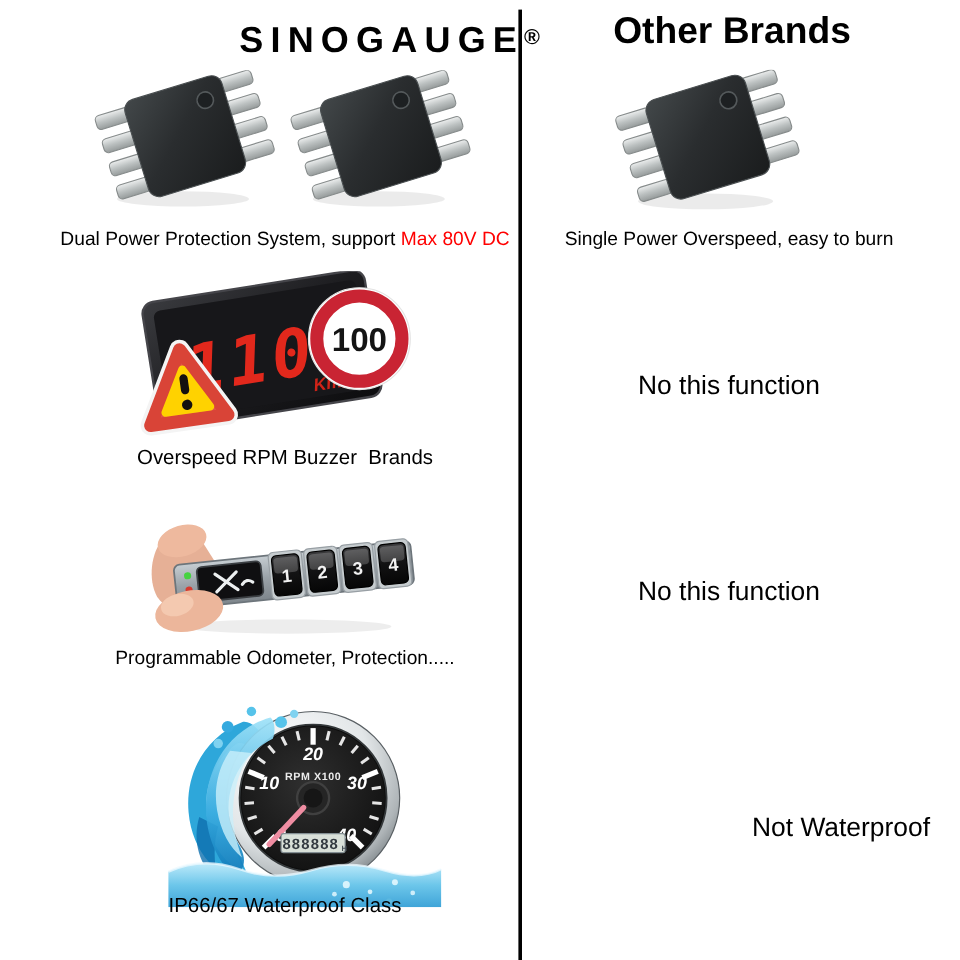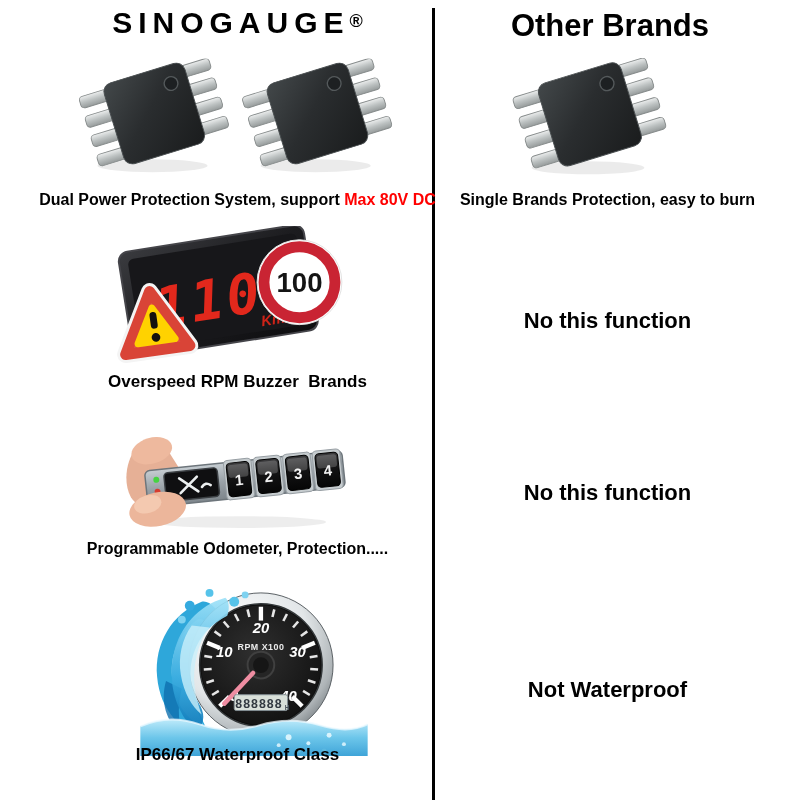--- a/index.html
+++ b/index.html
@@ -1,24 +1,24 @@
 <!DOCTYPE html>
 <html><head>
 <meta charset="utf-8">
 <style>
   html,body{margin:0;padding:0;background:#ffffff;}
   .page{position:relative;width:800px;height:800px;background:#ffffff;overflow:hidden;
         font-family:"Liberation Sans",sans-serif;color:#000;}
   .abs{position:absolute;}
   .divider{left:432px;top:8px;width:3px;height:792px;background:#000;}
-  .brand{left:25px;top:6px;width:425px;text-align:center;font-size:30px;font-weight:bold;
+  .brand{left:25px;top:17px;width:425px;text-align:right;font-size:30px;font-weight:bold;
          letter-spacing:6px;white-space:nowrap;}
   .brand sup{font-size:0.60em;letter-spacing:0;vertical-align:0.35em;}
   .other-title{left:440px;top:8px;width:340px;text-align:center;font-size:31px;font-weight:bold;}
-  .caption{font-weight:bold;text-align:center;white-space:pre;font-size:16px;line-height:22px;}
+  .caption{font-weight:normal;text-align:center;white-space:pre;font-size:16px;line-height:22px;}
   .cap-left{left:10px;width:455px;}
   .cap-right{left:440px;width:335px;}
   .cap-big{font-size:22px;}
   .red{color:#ff0000;}
   svg{display:block;}
   svg text{font-family:"Liberation Sans",sans-serif;}
   .seg{font-family:"DejaVu Sans Mono",monospace;font-style:italic;font-weight:bold;}
 </style>
 </head>
 <body>
@@ -104,21 +104,21 @@
       <use href="#chip" x="178" y="0" width="180" height="130"></use>
     </svg>
   </div>
   <div class="abs" style="left:502px;top:58px;">
     <svg width="172" height="122" viewBox="0 0 180 130">
       <use href="#chip" x="0" y="0" width="180" height="130"></use>
     </svg>
   </div>
 
   <div class="abs caption cap-left" style="top:189px;"><span>Dual Power Protection System, support </span><span class="red">Max 80V DC</span></div>
-  <div class="abs caption cap-right" style="top:189px;">Single Brands Protection, easy to burn</div>
+  <div class="abs caption cap-right" style="top:189px;">Single Power Overspeed, easy to burn</div>
 
   <div class="abs" style="left:105px;top:226px;">
     <svg width="242" height="145" viewBox="0 0 245 147">
       <g transform="rotate(-9 115 68)">
         <rect x="20" y="12" width="190" height="108" rx="10" fill="url(#dispGrad)" stroke="#45454a" stroke-width="2"></rect>
         <rect x="29" y="20" width="173" height="93" rx="6" fill="#17171a"></rect>
         <text class="seg" x="104" y="93" font-size="56" letter-spacing="3" fill="#e2281c" text-anchor="middle">110</text>
         <text x="172" y="108" font-size="15" font-weight="bold" font-style="italic" fill="#cf2318" text-anchor="middle">Km/h</text>
       </g>
       <g transform="translate(197,57)">
@@ -285,15 +285,15 @@
         <circle cx="170" cy="159" r="2" fill="#eafaff" opacity="0.85"></circle>
         <circle cx="191" cy="151" r="2.5" fill="#eafaff" opacity="0.85"></circle>
         <circle cx="206" cy="160" r="2" fill="#eafaff" opacity="0.8"></circle>
         <circle cx="140" cy="161" r="2" fill="#eafaff" opacity="0.8"></circle>
         <circle cx="160" cy="166" r="3" fill="#5bb8e0"></circle>
         <circle cx="186" cy="167" r="2.5" fill="#5bb8e0"></circle>
       </g>
     </svg>
   </div>
   <div class="abs caption cap-left" style="top:744px;font-size:17px;">IP66/67 Waterproof Class</div>
-  <div class="abs caption cap-right cap-big" style="top:679px;">Not Waterproof</div>
+  <div class="abs caption cap-right cap-big" style="top:679px;text-align:right;">Not Waterproof</div>
 
 </div>
 
 </body></html>

